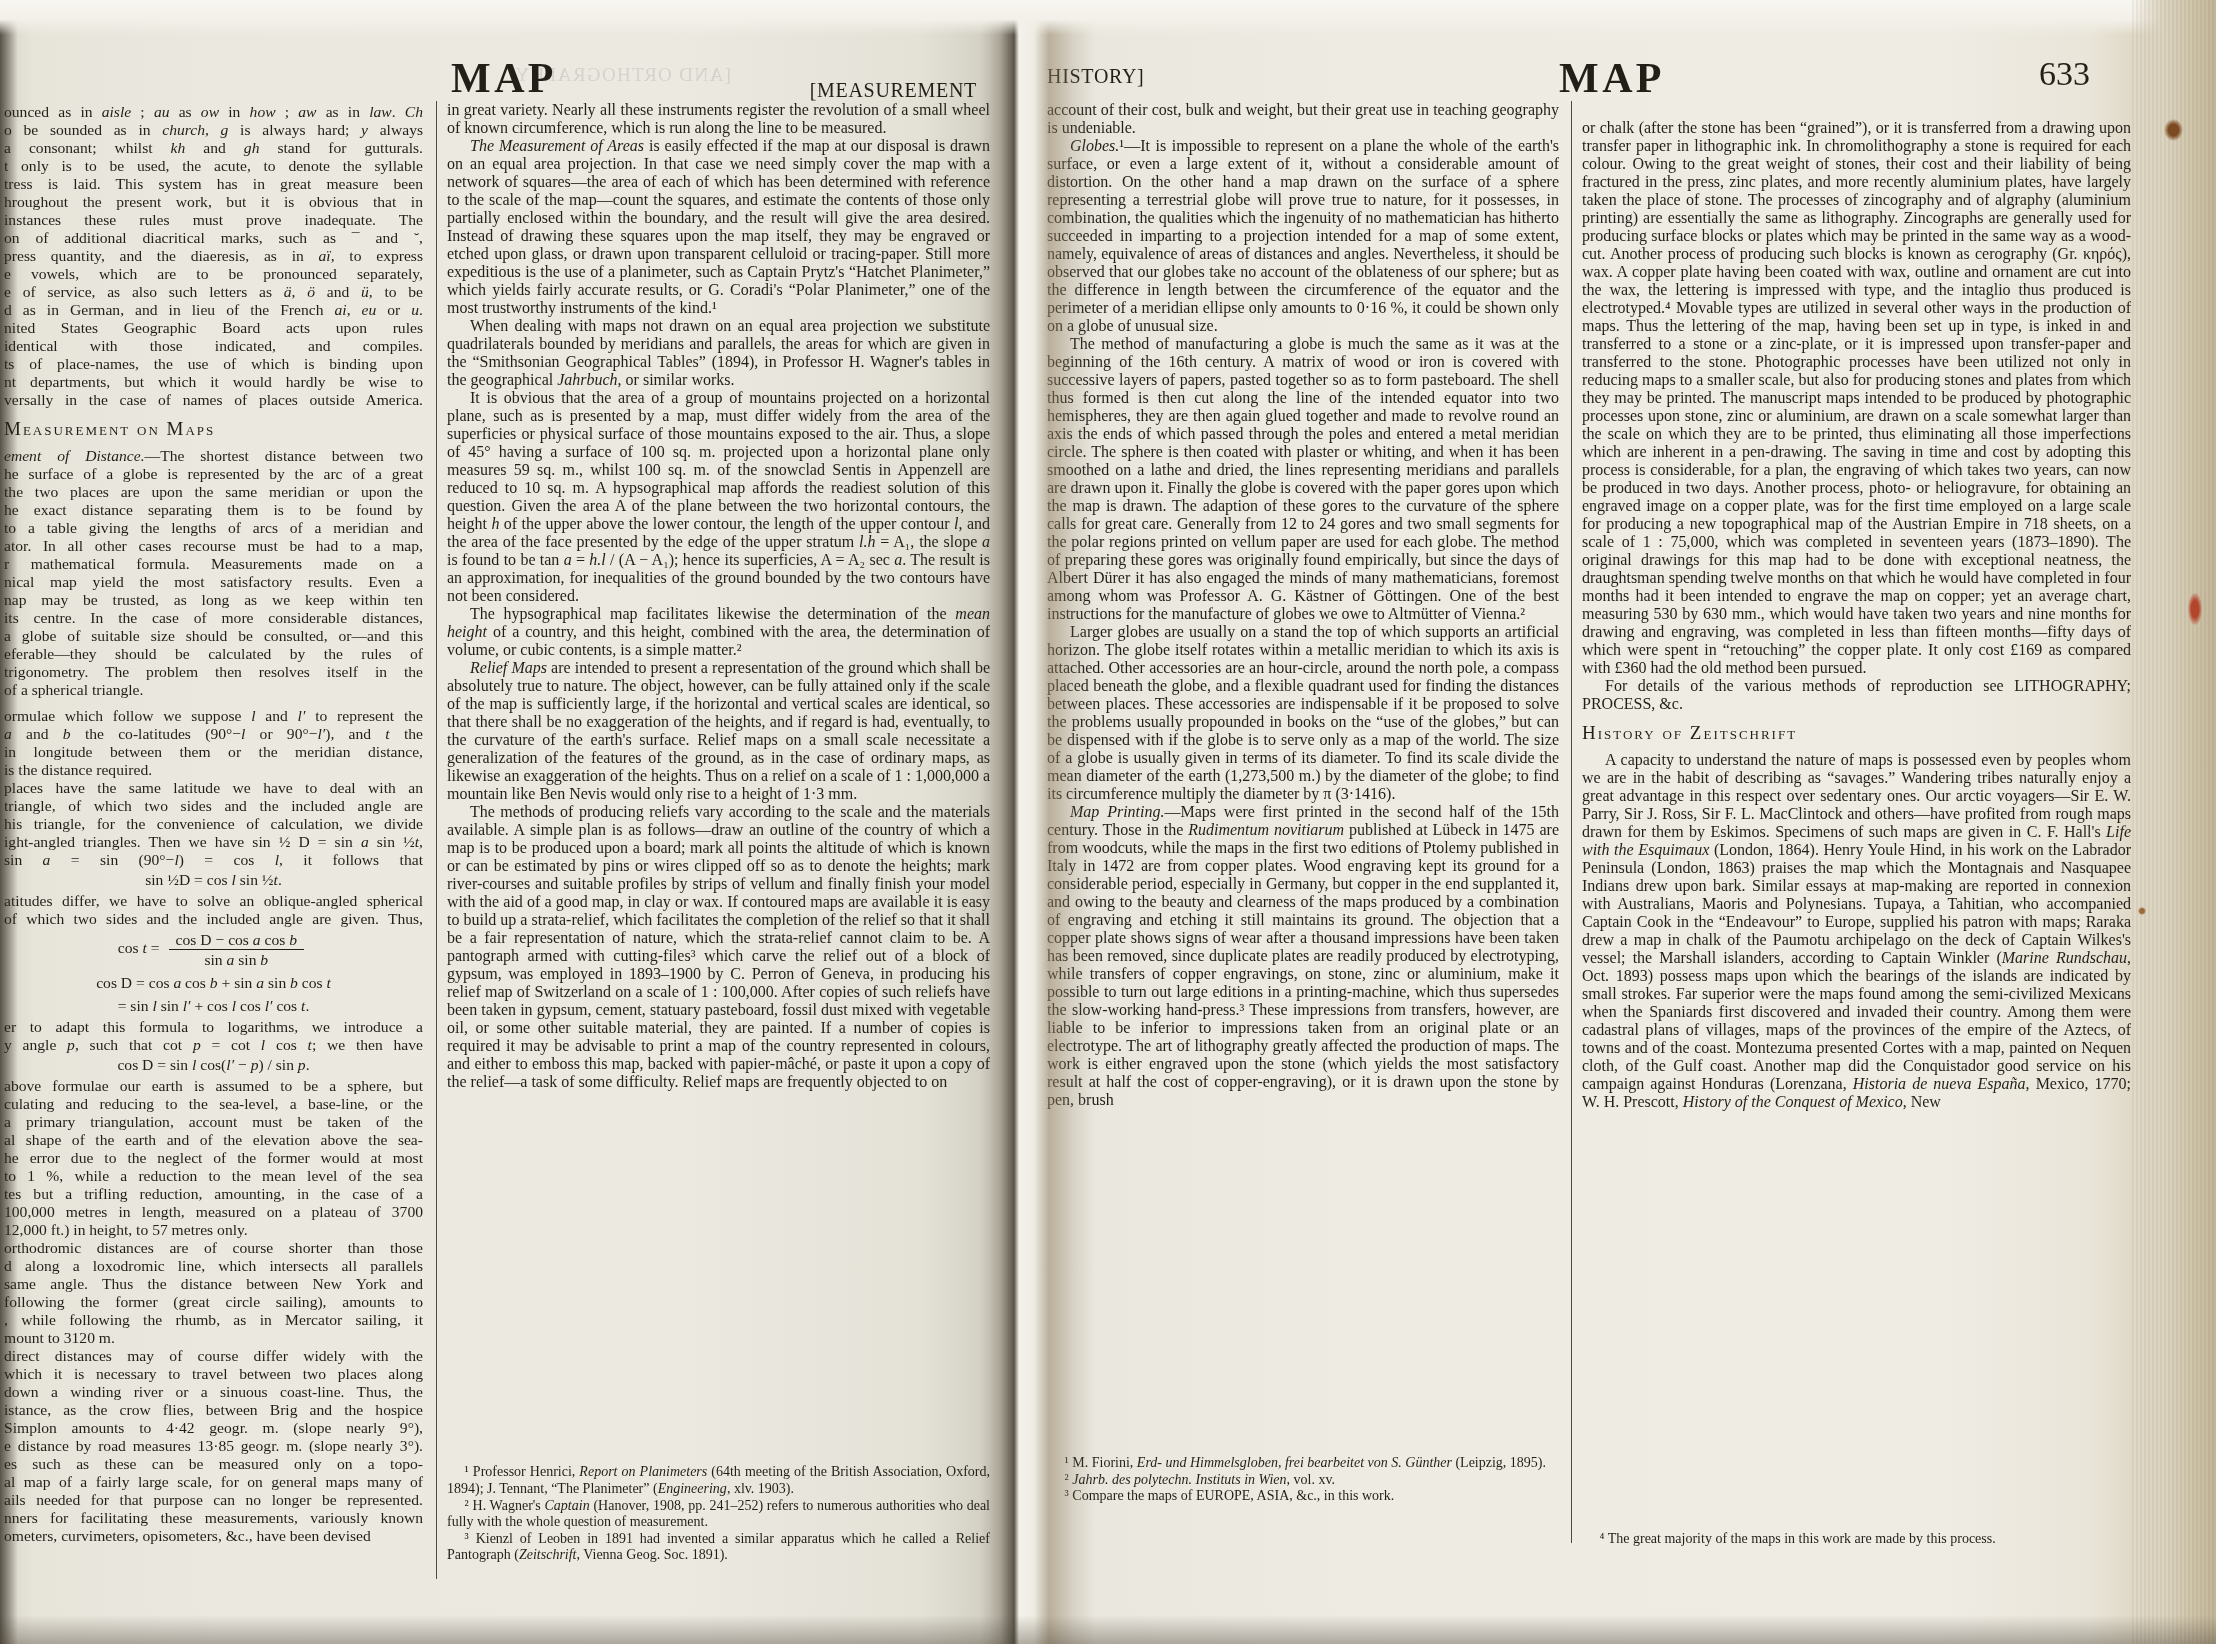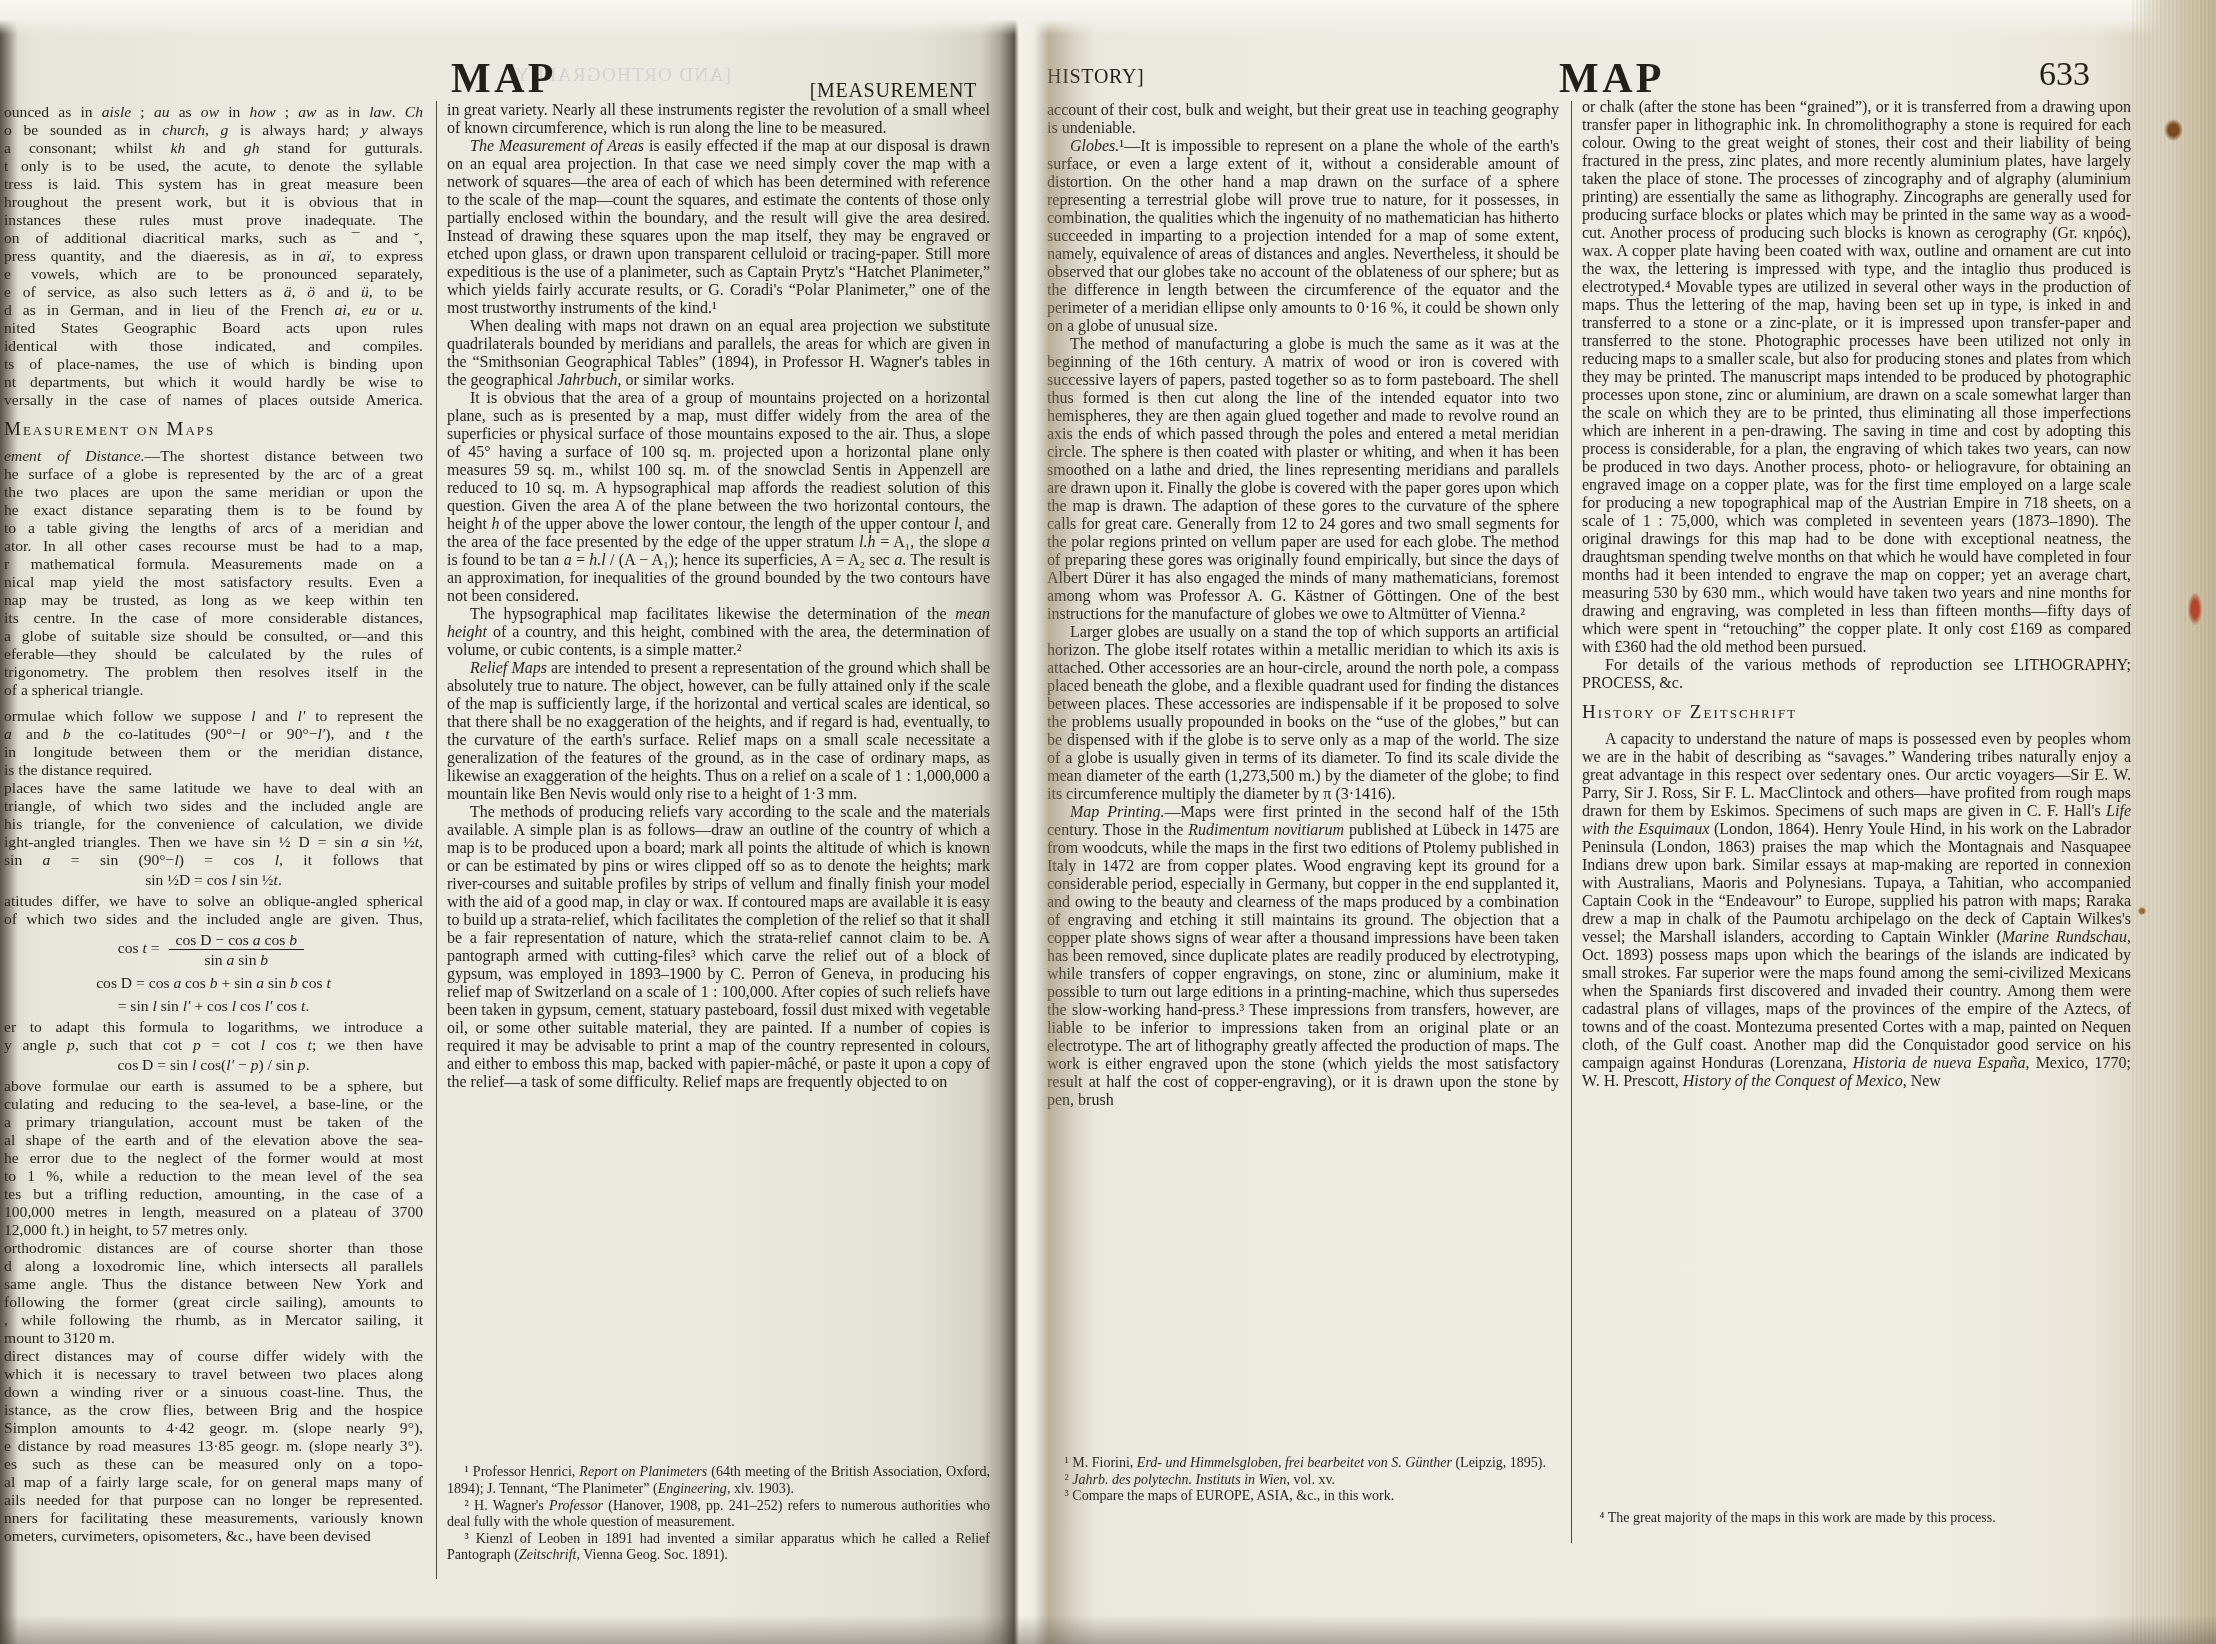--- a/index.html
+++ b/index.html
@@ -42,21 +42,21 @@
   .sec-left{position:absolute;right:31px;top:25px;font-size:20px;letter-spacing:0.7px;}
   .sec-right{position:absolute;left:39px;top:10.8px;font-size:20px;letter-spacing:0.7px;}
   .page-number{position:absolute;right:126px;top:1.4px;font-size:34px;}
   .ghost{position:absolute;left:514px;top:9.5px;font-size:19px;letter-spacing:1.4px;
     color:rgba(88,94,112,0.16);transform:scaleX(-1);}
 
   .col{position:absolute;display:flex;flex-direction:column;overflow:hidden;}
   #col1{left:4px;top:103px;width:419px;height:1495px;}
   #col2{left:447px;top:101px;width:543px;height:1463px;}
   #col3{left:1047px;top:101px;width:512px;height:1404px;}
-  #col4{left:1582px;top:98px;width:549px;height:1429px;}
+  #col4{left:1582px;top:119px;width:549px;height:1429px;}
 
   .vrule{position:absolute;width:1.4px;background:rgba(40,34,26,0.8);}
   #rule1{left:436px;top:101px;height:1478px;}
   #rule2{left:1571px;top:101px;height:1442px;}
 
   .l1{font-size:15.6px;line-height:18px;text-align:justify;text-align-last:justify;}
   .l1.end{text-align-last:left;}
   .l1.c{text-align:center;text-align-last:center;padding:2.7px 0;}
   .gap{height:8px;flex:none;}
   .colhead{text-align:left;font-variant:small-caps;letter-spacing:2px;
@@ -171,21 +171,21 @@
 <div id="col2" class="col">
     <p class="para noind">in great variety.  Nearly all these instruments register the revolution of a small wheel of known circumference, which is run along the line to be measured.</p>
     <p class="para"><i>The Measurement of Areas</i> is easily effected if the map at our disposal is drawn on an equal area projection.  In that case we need simply cover the map with a network of squares—the area of each of which has been determined with reference to the scale of the map—count the squares, and estimate the contents of those only partially enclosed within the boundary, and the result will give the area desired.  Instead of drawing these squares upon the map itself, they may be engraved or etched upon glass, or drawn upon transparent celluloid or tracing-paper.  Still more expeditious is the use of a planimeter, such as Captain Prytz's “Hatchet Planimeter,” which yields fairly accurate results, or G. Coradi's “Polar Planimeter,” one of the most trustworthy instruments of the kind.¹</p>
     <p class="para">When dealing with maps not drawn on an equal area projection we substitute quadrilaterals bounded by meridians and parallels, the areas for which are given in the “Smithsonian Geographical Tables” (1894), in Professor H. Wagner's tables in the geographical <i>Jahrbuch</i>, or similar works.</p>
     <p class="para">It is obvious that the area of a group of mountains projected on a horizontal plane, such as is presented by a map, must differ widely from the area of the superficies or physical surface of those mountains exposed to the air.  Thus, a slope of 45° having a surface of 100 sq. m. projected upon a horizontal plane only measures 59 sq. m., whilst 100 sq. m. of the snowclad Sentis in Appenzell are reduced to 10 sq. m.  A hypsographical map affords the readiest solution of this question.  Given the area A of the plane between the two horizontal contours, the height <i>h</i> of the upper above the lower contour, the length of the upper contour <i>l</i>, and the area of the face presented by the edge of the upper stratum <i>l.h</i> = A₁, the slope <i>a</i> is found to be tan <i>a</i> = <i>h.l</i> / (A − A₁); hence its superficies, A = A₂ sec <i>a</i>.  The result is an approximation, for inequalities of the ground bounded by the two contours have not been considered.</p>
     <p class="para">The hypsographical map facilitates likewise the determination of the <i>mean height</i> of a country, and this height, combined with the area, the determination of volume, or cubic contents, is a simple matter.²</p>
     <p class="para"><i>Relief Maps</i> are intended to present a representation of the ground which shall be absolutely true to nature.  The object, however, can be fully attained only if the scale of the map is sufficiently large, if the horizontal and vertical scales are identical, so that there shall be no exaggeration of the heights, and if regard is had, eventually, to the curvature of the earth's surface.  Relief maps on a small scale necessitate a generalization of the features of the ground, as in the case of ordinary maps, as likewise an exaggeration of the heights.  Thus on a relief on a scale of 1 : 1,000,000 a mountain like Ben Nevis would only rise to a height of 1·3 mm.</p>
     <p class="para">The methods of producing reliefs vary according to the scale and the materials available.  A simple plan is as follows—draw an outline of the country of which a map is to be produced upon a board; mark all points the altitude of which is known or can be estimated by pins or wires clipped off so as to denote the heights; mark river-courses and suitable profiles by strips of vellum and finally finish your model with the aid of a good map, in clay or wax.  If contoured maps are available it is easy to build up a strata-relief, which facilitates the completion of the relief so that it shall be a fair representation of nature, which the strata-relief cannot claim to be.  A pantograph armed with cutting-files³ which carve the relief out of a block of gypsum, was employed in 1893–1900 by C. Perron of Geneva, in producing his relief map of Switzerland on a scale of 1 : 100,000.  After copies of such reliefs have been taken in gypsum, cement, statuary pasteboard, fossil dust mixed with vegetable oil, or some other suitable material, they are painted.  If a number of copies is required it may be advisable to print a map of the country represented in colours, and either to emboss this map, backed with papier-mâché, or paste it upon a copy of the relief—a task of some difficulty.  Relief maps are frequently objected to on</p>
     <div class="footnotes">
       <p class="fn">¹ Professor Henrici, <i>Report on Planimeters</i> (64th meeting of the British Association, Oxford, 1894); J. Tennant, “The Planimeter” (<i>Engineering</i>, xlv. 1903).</p>
-      <p class="fn">² H. Wagner's <i>Professor</i> (Hanover, 1908, pp. 241–252) refers to numerous authorities who deal fully with the whole question of measurement.</p>
+      <p class="fn">² H. Wagner's <i>Captain</i> (Hanover, 1908, pp. 241–252) refers to numerous authorities who deal fully with the whole question of measurement.</p>
       <p class="fn">³ Kienzl of Leoben in 1891 had invented a similar apparatus which he called a Relief Pantograph (<i>Zeitschrift</i>, Vienna Geog. Soc. 1891).</p>
     </div>
   </div>
 <div id="col3" class="col">
     <p class="para noind">account of their cost, bulk and weight, but their great use in teaching geography is undeniable.</p>
     <p class="para"><i>Globes.</i>¹—It is impossible to represent on a plane the whole of the earth's surface, or even a large extent of it, without a considerable amount of distortion.  On the other hand a map drawn on the surface of a sphere representing a terrestrial globe will prove true to nature, for it possesses, in combination, the qualities which the ingenuity of no mathematician has hitherto succeeded in imparting to a projection intended for a map of some extent, namely, equivalence of areas of distances and angles.  Nevertheless, it should be observed that our globes take no account of the oblateness of our sphere; but as the difference in length between the circumference of the equator and the perimeter of a meridian ellipse only amounts to 0·16 %, it could be shown only on a globe of unusual size.</p>
     <p class="para">The method of manufacturing a globe is much the same as it was at the beginning of the 16th century.  A matrix of wood or iron is covered with successive layers of papers, pasted together so as to form pasteboard.  The shell thus formed is then cut along the line of the intended equator into two hemispheres, they are then again glued together and made to revolve round an axis the ends of which passed through the poles and entered a metal meridian circle.  The sphere is then coated with plaster or whiting, and when it has been smoothed on a lathe and dried, the lines representing meridians and parallels are drawn upon it.  Finally the globe is covered with the paper gores upon which the map is drawn.  The adaption of these gores to the curvature of the sphere calls for great care.  Generally from 12 to 24 gores and two small segments for the polar regions printed on vellum paper are used for each globe.  The method of preparing these gores was originally found empirically, but since the days of Albert Dürer it has also engaged the minds of many mathematicians, foremost among whom was Professor A. G. Kästner of Göttingen.  One of the best instructions for the manufacture of globes we owe to Altmütter of Vienna.²</p>
     <p class="para">Larger globes are usually on a stand the top of which supports an artificial horizon.  The globe itself rotates within a metallic meridian to which its axis is attached.  Other accessories are an hour-circle, around the north pole, a compass placed beneath the globe, and a flexible quadrant used for finding the distances between places.  These accessories are indispensable if it be proposed to solve the problems usually propounded in books on the “use of the globes,” but can be dispensed with if the globe is to serve only as a map of the world.  The size of a globe is usually given in terms of its diameter.  To find its scale divide the mean diameter of the earth (1,273,500 m.) by the diameter of the globe; to find its circumference multiply the diameter by π (3·1416).</p>
     <p class="para"><i>Map Printing.</i>—Maps were first printed in the second half of the 15th century.  Those in the <i>Rudimentum novitiarum</i> published at Lübeck in 1475 are from woodcuts, while the maps in the first two editions of Ptolemy published in Italy in 1472 are from copper plates.  Wood engraving kept its ground for a considerable period, especially in Germany, but copper in the end supplanted it, and owing to the beauty and clearness of the maps produced by a combination of engraving and etching it still maintains its ground.  The objection that a copper plate shows signs of wear after a thousand impressions have been taken has been removed, since duplicate plates are readily produced by electrotyping, while transfers of copper engravings, on stone, zinc or aluminium, make it possible to turn out large editions in a printing-machine, which thus supersedes the slow-working hand-press.³  These impressions from transfers, however, are liable to be inferior to impressions taken from an original plate or an electrotype.  The art of lithography greatly affected the production of maps.  The work is either engraved upon the stone (which yields the most satisfactory result at half the cost of copper-engraving), or it is drawn upon the stone by pen, brush</p>
     <div class="footnotes">

